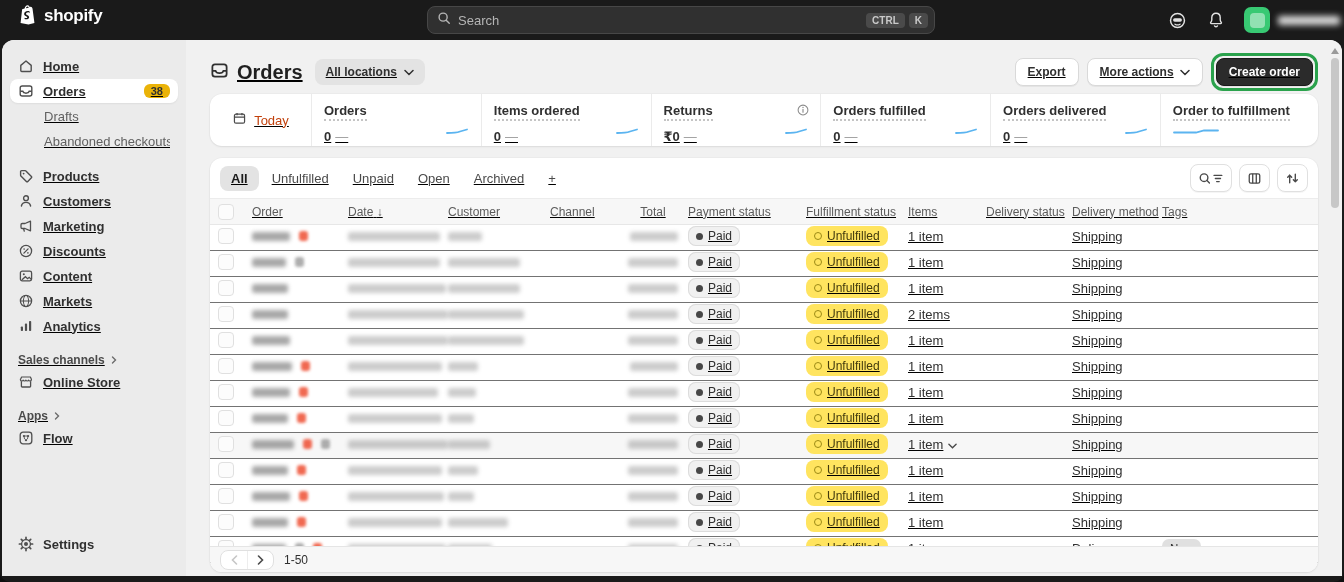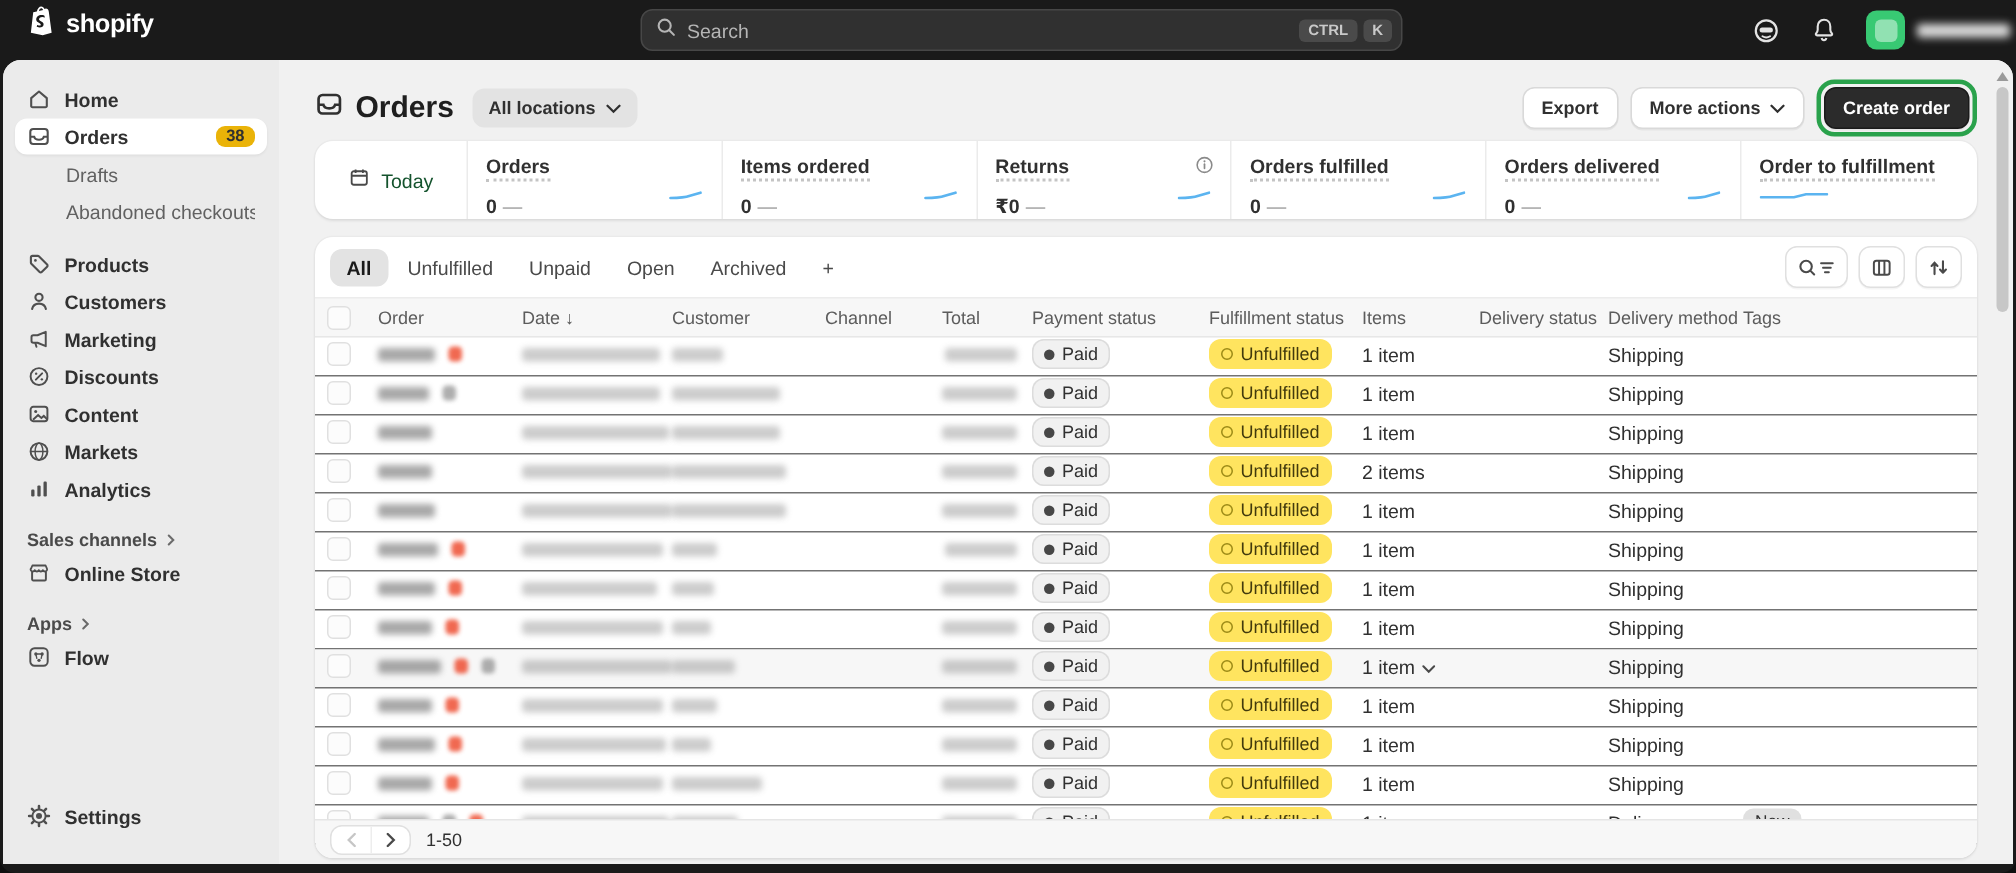--- a/index.html
+++ b/index.html
@@ -18,21 +18,21 @@
     border-radius:4px; padding:2px 6px; margin-left:4px; }
   .top-right { position:absolute; right:4px; top:0; height:40px; display:flex; align-items:center; gap:17px; }
   .top-icon-btn { width:22px; height:22px; display:flex; align-items:center; justify-content:center; cursor:pointer; }
   .account { display:flex; align-items:center; gap:8px; }
   .avatar { width:26px; height:26px; border-radius:7px; display:flex; align-items:center; justify-content:center; }
   .avatar-inner { width:15px; height:15px; border-radius:4px; background:rgba(255,255,255,.45); }
   .store-name-blur { width:62px; height:9px; border-radius:2px; background:rgba(255,255,255,.85); filter:blur(3px); }
 
   
   .body-region { position:absolute; top:40px; left:2px; right:2px; height:536px; display:flex;
-    background:#ebebeb; border-radius:12px 12px 0 0; overflow:hidden; }
+    background:#ebebeb; border-radius:12px 12px 0 0; overflow:hidden;text-decoration:underline; }
 
   
   .sidebar { width:184px; background:#ebebeb; padding-top:14px; position:relative; flex:none; }
   .s-item { height:24px; margin:0 8px 1px; padding:0 8px; border-radius:8px; display:flex; align-items:center;
     gap:9px; font-size:13px; color:#303030; font-weight:550; cursor:pointer; }
   .s-item.child { padding-left:34px; color:#616161; font-weight:450; }
   .s-item.gap { margin-top:11px; }
   .s-item.selected { background:#fff; font-weight:700; box-shadow:0 1px 2px rgba(0,0,0,.06); }
   .s-icon { width:16px; height:16px; color:#4f4f4f; display:flex; align-items:center; }
   .s-icon svg { width:16px; height:16px; }
@@ -52,21 +52,21 @@
   .hdr-actions { margin-left:auto; display:flex; align-items:center; gap:8px; }
   .btn { height:28px; border-radius:8px; background:#fff; border:1px solid #d9d9d9; box-shadow:0 1px 0 rgba(0,0,0,.05);
     font-size:12px; font-weight:600; color:#303030; display:flex; align-items:center; gap:6px; padding:0 12px; cursor:pointer; }
   .btn-primary { background:#2b2b2b; color:#fff; border:1px solid #1a1a1a; }
   .hl-ring { border:3px solid; border-radius:12px; padding:2px; }
 
   
   .stats-card { margin-top:3px; background:#fff; border-radius:12px; height:52px; display:flex;
     box-shadow:0 1px 2px rgba(0,0,0,.08), 0 0 0 1px rgba(0,0,0,.02); overflow:hidden; }
   .period-cell { width:102px; flex:none; display:flex; align-items:center; justify-content:center; gap:7px;
-    font-size:13px; color:#14532d; border-right:1px solid #ebebeb; cursor:pointer; }
+    font-size:13px; color:#c2410c; border-right:1px solid #ebebeb; cursor:pointer; }
   .metric { flex:1 1 0; min-width:0; position:relative; padding:9px 12px 0; border-right:1px solid #ebebeb; cursor:pointer; }
   .metric:last-child { border-right:none; flex:0.92 1 0; }
   .m-label { display:inline-block; font-size:13px; font-weight:600; color:#303030; border-bottom:2px dotted #c4c4c4;
     padding-bottom:1px; white-space:nowrap; max-width:100%; overflow:hidden; }
   .m-value { margin-top:4px; font-size:13px; font-weight:650; color:#303030; white-space:nowrap; }
   .m-value .dash { color:#999; font-weight:400; margin-left:4px; }
   .spark { position:absolute; right:13px; bottom:7px; }
   .spark.left { left:12px; right:auto; }
   .m-info { position:absolute; right:10px; top:9px; width:14px; height:14px; }
 
@@ -78,21 +78,21 @@
   .tab.selected { background:#e3e3e3; color:#1a1a1a; font-weight:650; }
   .tabs-tools { margin-left:auto; display:flex; gap:7px; }
   .tool-btn { height:28px; min-width:30px; padding:0 7px; background:#fff; border:1px solid #e0e0e0; border-radius:8px;
     box-shadow:0 1px 0 rgba(0,0,0,.04); display:flex; align-items:center; justify-content:center; cursor:pointer; }
 
   .tgrid { display:grid; grid-template-columns:34px 96px 100px 102px 78px 60px 118px 102px 78px 86px 90px 1fr;
     align-items:center; padding:0 8px 0 8px; }
   .thead { height:27px; background:#f7f7f7; border-top:1px solid #ececec; border-bottom:1px solid #e7e7e7;
     font-size:12px; color:#5c5c5c; font-weight:500; }
   .thead .hc { white-space:nowrap; overflow:hidden; }
-  .r { text-align:left; padding-right:10px; }
+  .r { text-align:center; padding-right:10px; }
   .trow { height:26px; border-bottom:1px solid #737373; font-size:13px; color:#303030; cursor:pointer; }
   .trow.hl { background:#f7f7f7; }
   .cbox { width:16px; height:16px; border:1px solid #e0e0e0; background:#fcfcfc; border-radius:4px; }
   .cell { display:flex; align-items:center; min-width:0; }
   .blob { height:9px; border-radius:2.5px; background:#8f8f8f; opacity:.45; filter:blur(2.2px); }
   .blob.dark { background:#6f6f6f; opacity:.6; }
   .mark { width:9px; height:10px; border-radius:3px; margin-left:9px; filter:blur(1.4px); flex:none; }
   .mark.red { background:#ee4f33; opacity:.85; }
   .mark.gray { background:#9a9a9a; opacity:.8; }
   .badge { display:inline-flex; align-items:center; gap:5px; height:20px; padding:0 8px; border-radius:8px;

